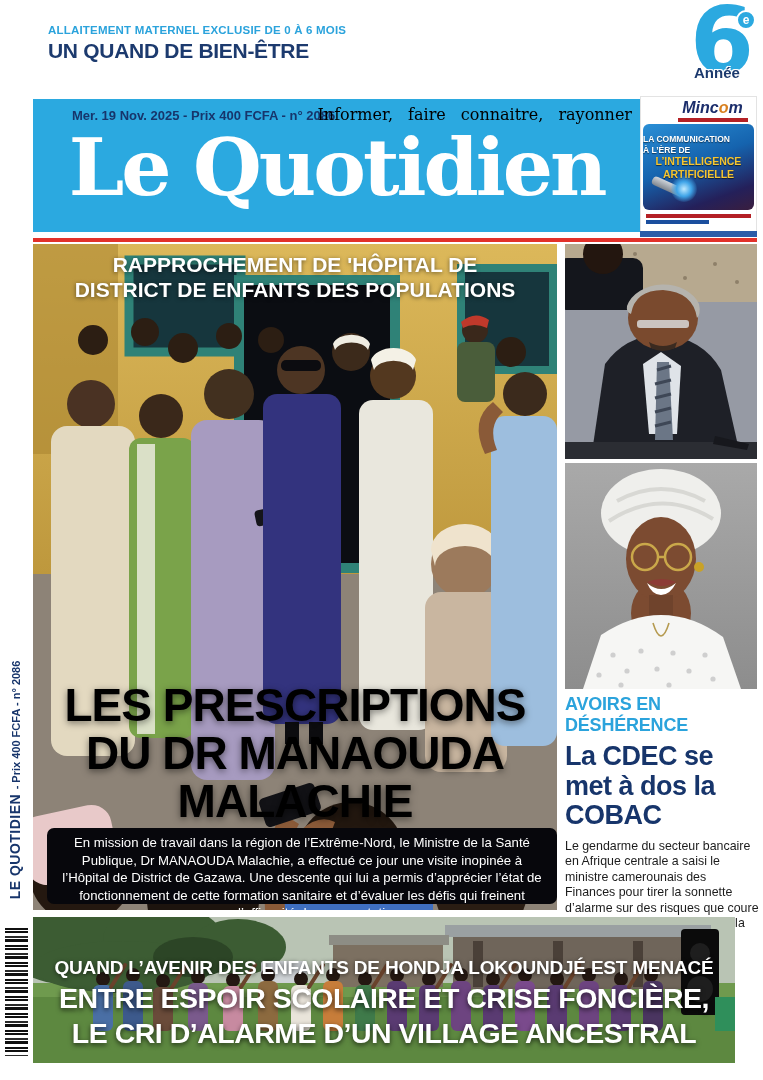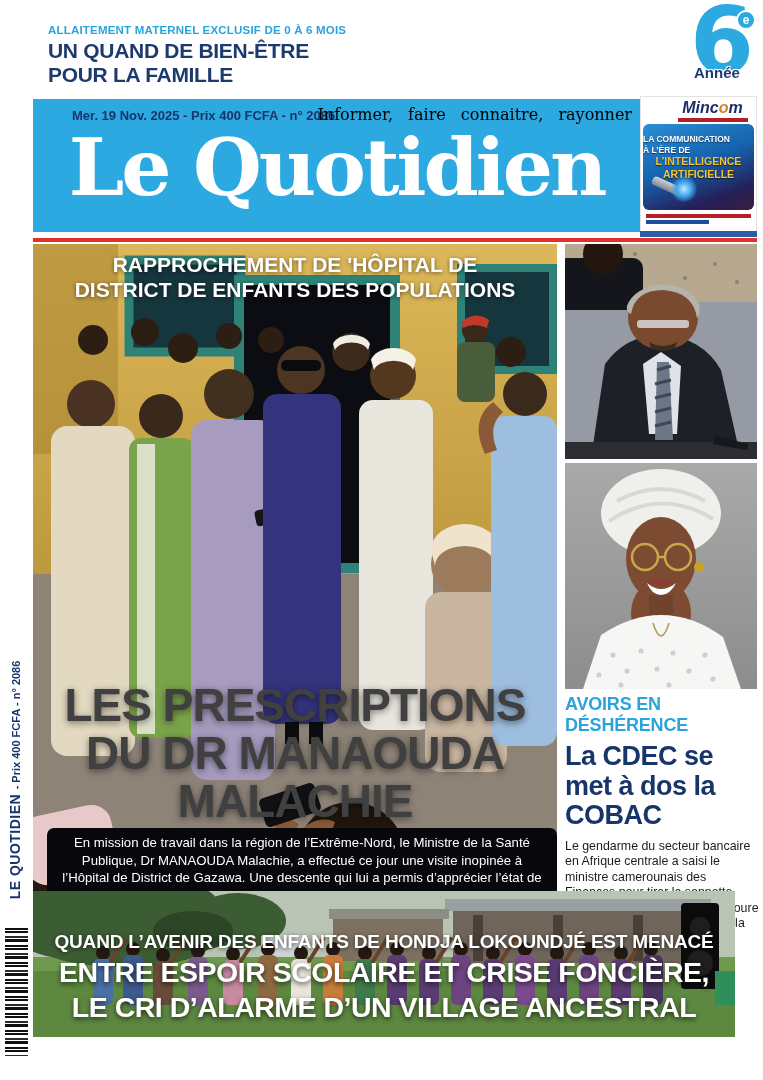--- a/index.html
+++ b/index.html
@@ -44,55 +44,54 @@
   .ad .micro { height:4px; margin-bottom:2px; background:#b42025; }
   .ad .micro.blue { background:#1b4f9e; width:60%; }
   .ad .baseline { position:absolute; left:0; bottom:0; width:100%; height:6px; background:#2b5ca8; }
 
   .red-rule { position:absolute; left:33px; top:238px; width:724px; height:4px; background:#e2312a; }
 
   
   .main-photo { position:absolute; left:33px; top:244px; width:524px; height:666px; overflow:hidden; background:#c6a044; }
   .main-photo svg { position:absolute; inset:0; }
   .photo-caption-top { position:absolute; left:0; right:0; top:8px; text-align:center; color:#fff; font-size:21px; font-weight:bold; line-height:1.2; text-shadow:0 1px 4px rgba(0,0,0,.55); }
-  .main-headline { position:absolute; left:0; right:0; top:438px; text-align:center; color:#404040; font-weight:bold; font-size:46px; line-height:1.04; letter-spacing:-1px; text-shadow:0 2px 7px rgba(0,0,0,.5); }
+  .main-headline { position:absolute; left:0; right:0; top:438px; text-align:center; color:#000000; font-weight:bold; font-size:46px; line-height:1.04; letter-spacing:-1px; text-shadow:0 2px 7px rgba(0,0,0,.5); }
   .summary-box { position:absolute; left:14px; right:0px; top:584px; height:76px; background:#07070c; border-radius:7px; color:#fff; font-size:13.2px; line-height:1.33; text-align:center; padding:6px 14px; font-weight:500; }
 
   
   .portrait { position:absolute; left:565px; width:192px; overflow:hidden; }
   #portrait-man { top:244px; height:215px; background:#969aa4; }
   #portrait-woman { top:463px; height:226px; background:#9c9c9c; }
   .side-story { position:absolute; left:565px; top:694px; width:194px; }
   .side-story .kicker { font-size:18px; font-weight:bold; color:#2ba3dc; margin-bottom:6px; letter-spacing:-.2px; }
   .side-story .headline { font-size:27px; font-weight:bold; color:#17356b; line-height:1.1; letter-spacing:-.5px; margin-bottom:8px; }
   .side-story .body { font-size:12.4px; color:#1c1c1c; line-height:1.24; }
 
   
-  .bottom-photo { position:absolute; left:33px; top:891px; width:702px; height:146px; overflow:hidden; background:#ef4444; }
+  .bottom-photo { position:absolute; left:33px; top:917px; width:702px; height:146px; overflow:hidden; background:#ef4444; }
   .bottom-photo svg { position:absolute; inset:0; }
   .bottom-kicker { position:absolute; left:0; right:0; top:40px; text-align:center; color:#fff; font-size:19px; font-weight:600; letter-spacing:-.2px; text-shadow:0 1px 4px rgba(0,0,0,.6); }
   .bottom-headline { position:absolute; left:0; right:0; top:64px; text-align:center; color:#fff; font-size:28.5px; font-weight:bold; line-height:1.22; letter-spacing:-.5px; text-shadow:0 2px 5px rgba(0,0,0,.65); }
 
   
   .spine { position:absolute; left:0px; top:615px; width:30px; height:330px; }
   .spine-inner { position:absolute; left:50%; top:50%; transform:translate(-50%,-50%) rotate(-90deg); white-space:nowrap; color:#17356b; }
   .spine-inner .t { font-size:14px; font-weight:bold; letter-spacing:.5px; }
   .spine-inner .d { font-size:11px; font-weight:bold; }
   .barcode { position:absolute; left:5px; top:928px; width:23px; height:128px;
       background:repeating-linear-gradient(180deg,#101010 0 2px,#fff 2px 3px,#101010 3px 5px,#fff 5px 8px,#2a2a2a 8px 10px,#fff 10px 11px,#101010 11px 14px,#fff 14px 17px); }
 </style>
 </head>
 <body>
 
 <div class="page">
 
   <div class="top-story" id="story-left">
     <div class="kicker">ALLAITEMENT MATERNEL EXCLUSIF DE 0 À 6 MOIS</div>
     <div class="tline">UN QUAND DE BIEN-ÊTRE</div>
-    <div class="tline">POUR LA FAMILLE</div>
   </div>
 
   <div class="year-badge">
     <div class="six">6</div>
     <div class="sup">e</div>
     <div class="annee">Année</div>
   </div>
 
   <div class="masthead">
     <div class="dateline">Mer. 19 Nov. 2025 - Prix 400 FCFA - n° 2086</div>

